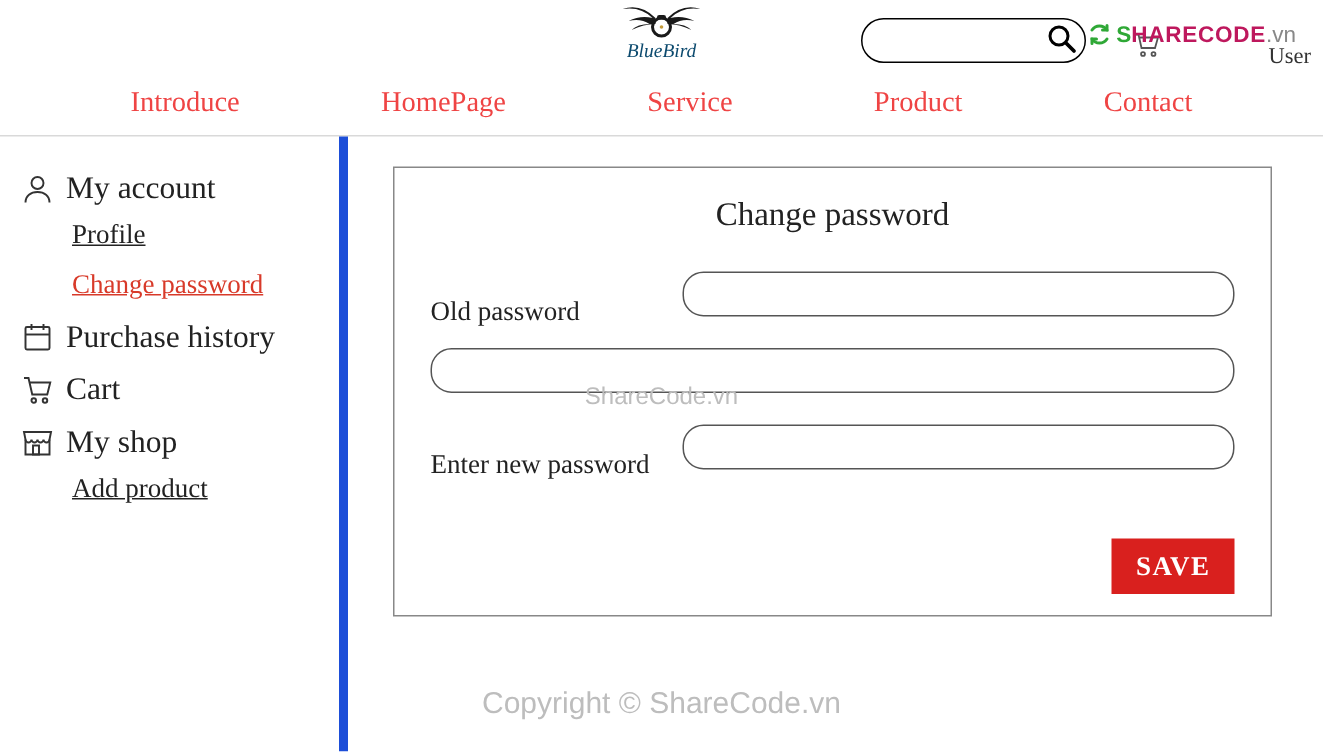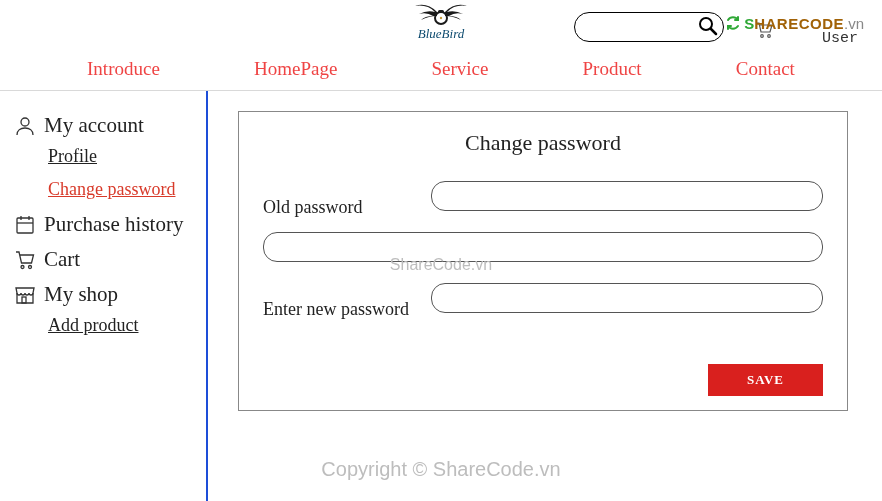--- a/index.html
+++ b/index.html
@@ -6,39 +6,39 @@
 body { font-family: "Times New Roman", serif; font-size: 18px; color: #222; background: #fff; width: 882px; }
 .header { display: flex; align-items: center; padding: 6px 16px 0 16px; position: relative; height: 54px; }
 .logo-wrap { position: absolute; left: 50%; transform: translateX(-50%); top: 2px; text-align: center; }
 .logo-img { display: flex; justify-content: center; }
 .logo-text { font-style: italic; font-family: cursive; font-size: 13px; font-weight: normal; color: #0c4a6e; margin-top: -2px; }
 .search-wrap { position: absolute; right: 158px; top: 12px; display: flex; align-items: center; }
 .search { width: 150px; height: 30px; border: 1px solid #000; border-radius: 18px; padding: 0 34px 0 12px; outline: none; font-size: 14px; }
 .search-btn { position: absolute; right: 6px; top: 4px; background: none; border: none; cursor: pointer; }
 .brand-right { position: absolute; right: 18px; top: 14px; display: flex; align-items: center; font-family: Arial, sans-serif; font-weight: bold; font-size: 15px; }
 .brand-right .s1 { color: #2fa836; }
-.brand-right .s2 { color: #a16207; letter-spacing: 0.5px; }
+.brand-right .s2 { color: #be185d; letter-spacing: 0.5px; }
 .brand-right .s3 { color: #888; font-weight: normal; }
-.user-txt { position: absolute; right: 24px; top: 30px; font-size: 15px; color: #333; font-family: Liberation Mono, monospace; }
+.user-txt { position: absolute; right: 8px; top: 30px; font-size: 15px; color: #333; }
 .nav { display: flex; justify-content: space-around; padding: 4px 40px 10px 40px; border-bottom: 1px solid #d9d9d9; }
 .nav a { text-decoration: none; color: #ef4444; font-size: 19px; cursor: pointer; }
 .main { display: flex; }
-.sidebar { width: 208px; border-right: 2px solid #1d4ed8; padding: 22px 8px 24px 14px; min-height: 410px; }
+.sidebar { width: 232px; border-right: 6px solid #1d4ed8; padding: 22px 8px 24px 14px; min-height: 410px; }
 .side-group { margin-bottom: 10px; }
 .side-head { display: flex; align-items: center; font-size: 21px; margin-bottom: 8px; cursor: pointer; }
 .side-head svg, .side-head .ico { margin-right: 8px; flex-shrink: 0; }
 .side-sub { padding-left: 34px; font-size: 18px; margin: 6px 0 12px 0; cursor: pointer; text-decoration: underline; }
 .side-sub.active { color: #d83a2a; }
 .content { flex: 1; padding: 20px 34px 20px 30px; }
 .panel { border: 1px solid #888; padding: 18px 24px 54px 24px; position: relative; min-height: 300px; }
 .panel-title { text-align: center; font-size: 22px; margin-bottom: 18px; }
 .row { display: flex; align-items: center; margin-bottom: 14px; }
 .row label { width: 168px; font-size: 18px; margin-top: 23px; }
 .row input { flex: 1; height: 30px; border: 1px solid #555; border-radius: 14px; padding: 0 12px; font-size: 15px; outline: none; }
-.save-btn { position: absolute; right: 24px; bottom: 14px; background: #d9201e; color: #fff; border: none; font-family: inherit; font-size: 13px; font-weight: bold; letter-spacing: 1px; padding: 8px 39px; cursor: pointer; }
+.save-btn { position: absolute; right: 24px; bottom: 14px; background: #d9201e; color: #fff; border: none; font-family: inherit; font-size: 18px; font-weight: bold; letter-spacing: 1px; padding: 8px 16px; cursor: pointer; }
 .wm-center { position: absolute; left: 50%; transform: translateX(-50%); color: #bdbdbd; font-family: Arial, sans-serif; font-size: 20px; pointer-events: none; white-space: nowrap; }
 .wm1 { top: 256px; font-size: 16px; }
 .wm2 { top: 458px; font-size: 20px; }
 .cart-ico { position: absolute; right: 108px; top: 22px; }
 </style>
 </head>
 <body>
 
 <div class="header">
   <div class="logo-wrap">

